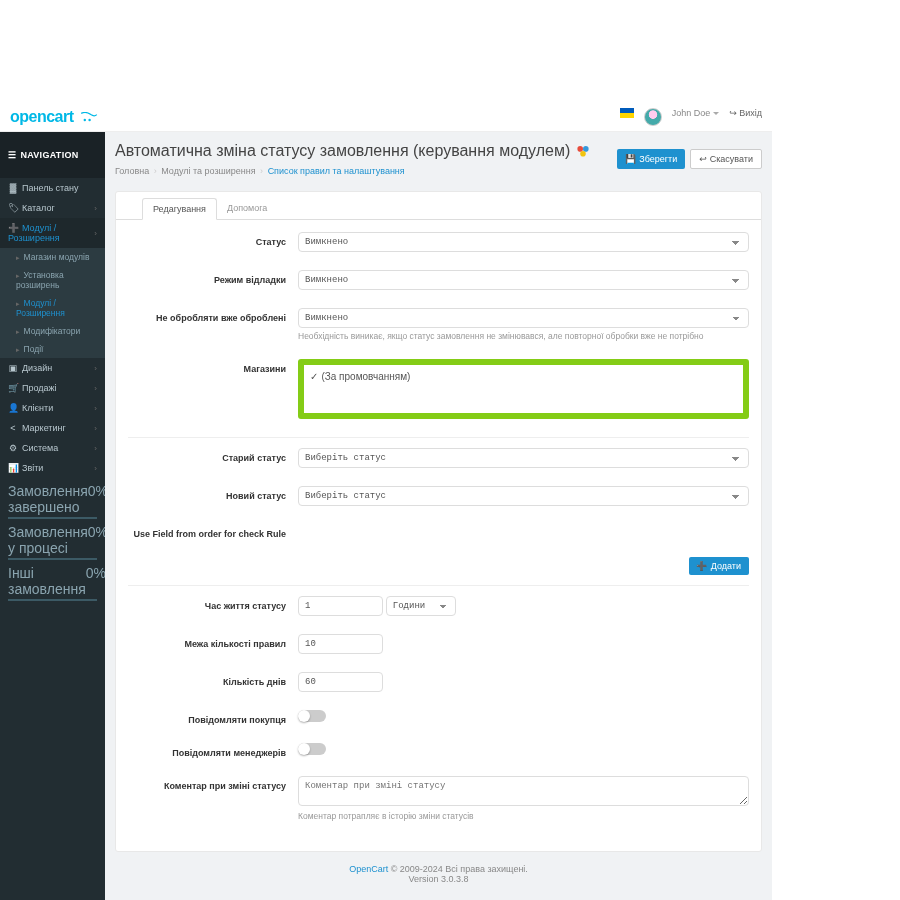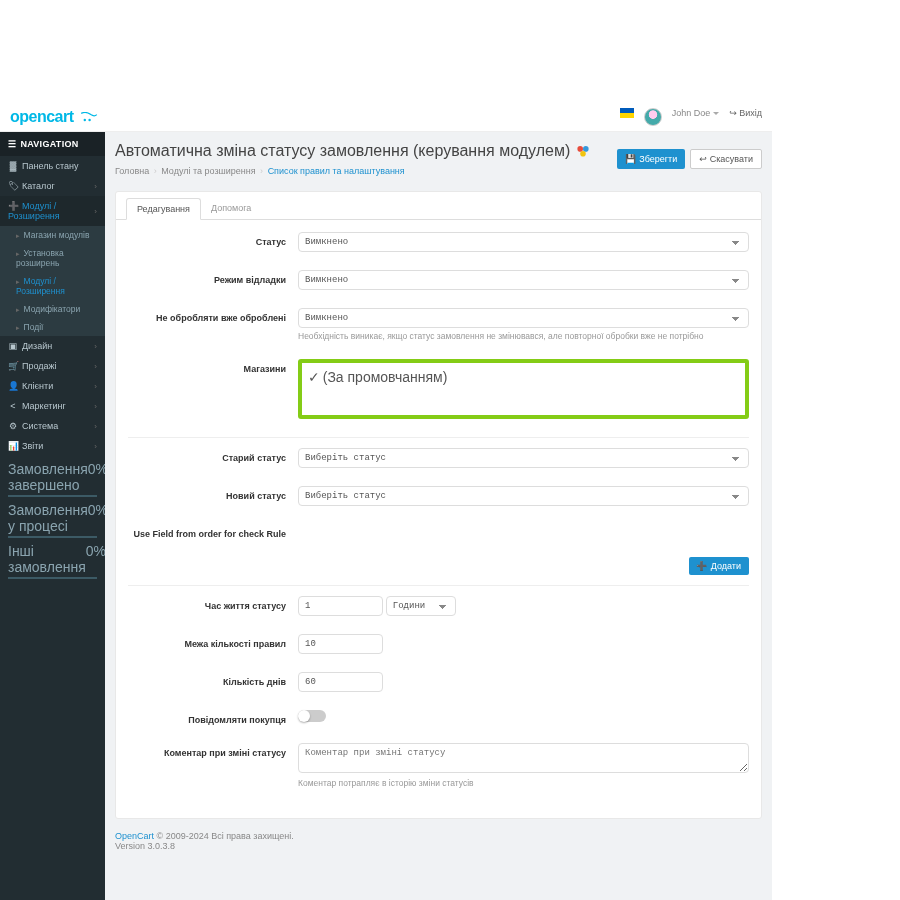--- a/index.html
+++ b/index.html
@@ -8,21 +8,21 @@
 .topbar{position:absolute;top:102px;left:0;right:0;height:30px;background:#fff;border-bottom:1px solid #eee;display:flex;justify-content:space-between;align-items:center;padding:0 10px}
 .logo{font-size:16px;font-weight:700;color:#00b8e6;letter-spacing:-0.5px}
 .logo svg{vertical-align:middle;margin-left:2px}
 .topright{display:flex;align-items:flex-start;gap:10px;font-size:9px;color:#888}
 .flag{width:14px;height:10px;background:linear-gradient(to bottom,#005bbb 50%,#ffd500 50%)}
 .avatar{width:18px;height:18px;border-radius:50%;background:radial-gradient(circle at 50% 35%,#fce 30%,#4aa 35%);border:1px solid #ccc}
 .user{color:#888}
 .caret{display:inline-block;width:0;height:0;border-left:3px solid transparent;border-right:3px solid transparent;border-top:3px solid #aaa;margin-left:3px;vertical-align:middle}
 .logout{color:#666}
 .sidebar{position:absolute;top:132px;left:0;width:105px;background:#222d32;color:#b8c7ce;bottom:0;font-size:9px}
-.navhdr{background:#1a2226;color:#fff;padding:7px 8px;font-size:9px;font-weight:bold;letter-spacing:0.3px}
+.navhdr{background:#1a2226;color:#fff;padding:18px 8px;font-size:9px;font-weight:bold;letter-spacing:0.3px}
 .navhdr::before{content:"\2630";margin-right:4px}
 .nav-item{padding:5px 8px;display:flex;align-items:center;justify-content:space-between;cursor:pointer;color:#b8c7ce}
 .nav-item.active{background:#1e282c;color:#1e91cf}
 .nav-item .ico{width:10px;display:inline-block;margin-right:4px;text-align:center}
 .nav-item .chev{color:#666;font-size:8px}
 .subnav{background:#2c3b41}
 .sub-item{padding:4px 8px 4px 16px;color:#8aa4af;font-size:8.5px;cursor:pointer}
 .sub-item::before{content:"\25B8";margin-right:4px;color:#666;font-size:7px}
 .sub-item.cur{color:#1e91cf}
 .progress-block{padding:5px 8px;font-size:14px;color:#8aa4af}
@@ -35,40 +35,40 @@
 .title-ico{width:14px;height:14px}
 .breadcrumb{font-size:9px;color:#999}
 .breadcrumb .bc{color:#888}
 .breadcrumb .bc.link{color:#1e91cf}
 .breadcrumb .sep{color:#ccc;margin:0 2px}
 .hdr-btns{display:flex;gap:5px}
 .btn{padding:4px 8px;border-radius:2px;font-size:9px;cursor:pointer;border:none;display:inline-flex;align-items:center;gap:3px}
 .btn-primary{background:#1e91cf;color:#fff}
 .btn-default{background:#fff;border:1px solid #ccc;color:#555}
 .panel{background:#fff;border:1px solid #e8e8e8;border-radius:3px}
-.tabs{display:flex;border-bottom:1px solid #ddd;padding:0 10px;padding-top:6px}
+.tabs{display:flex;border-bottom:1px solid #ddd;padding:0 26px;padding-top:6px}
 .tab{padding:5px 10px;font-size:9px;color:#999;cursor:pointer}
 .tab.active{color:#555;border:1px solid #ddd;border-bottom:1px solid #fff;margin-bottom:-1px;border-radius:3px 3px 0 0;background:#fff}
 .form{padding:12px}
 .frow{display:flex;margin-bottom:18px;align-items:flex-start}
 .flabel{width:170px;text-align:right;padding-right:12px;padding-top:5px;font-size:9px;color:#333;font-weight:bold}
 .fcontrol{flex:1}
 .fsel,.finp,.ftxt{width:100%;border:1px solid #ddd;border-radius:4px;padding:4px 6px;font-size:9px;color:#555;background:#fff;font-family:Liberation Mono, monospace}
 .fsel{appearance:none;background-image:linear-gradient(45deg,transparent 50%,#888 50%),linear-gradient(135deg,#888 50%,transparent 50%);background-position:calc(100% - 12px) 8px,calc(100% - 8px) 8px;background-size:4px 4px;background-repeat:no-repeat}
 .finp.short{width:85px}
 .fsel.short{width:70px;display:inline-block}
 .help{font-size:8.5px;color:#999;margin-top:3px}
-.wellbox{border:4px solid #84cc16;border-radius:3px;min-height:60px;padding:6px;font-size:14px;color:#555}
+.wellbox{border:6px solid #84cc16;border-radius:3px;min-height:60px;padding:6px;font-size:10px;color:#555}
 .wellbox .chk::before{content:"\2713";margin-right:3px}
 .hr{border:none;border-top:1px solid #eee;margin:10px 0}
 .switch{width:28px;height:12px;background:#ccc;border-radius:8px;position:relative;cursor:pointer}
 .switch::after{content:"";position:absolute;width:12px;height:12px;background:#fff;border-radius:50%;top:0;left:0;box-shadow:0 1px 2px rgba(0,0,0,0.3)}
 .ftxt{resize:vertical;min-height:22px}
 .add-row{text-align:right;margin:8px 0}
-.footer{font-size:9px;color:#888;padding:12px 0}
+.footer{text-align:center;font-size:9px;color:#888;padding:12px 0}
 .footer a{color:#1e91cf;text-decoration:none}
 </style>
 </head>
 <body>
 
 <div class="screen">
  <div class="topbar">
   <div class="logo">
    <span>opencart</span>
    <svg width="18" height="10" viewBox="0 0 30 16">
@@ -241,20 +241,26 @@
      <div class="flabel">Кількість днів</div>
      <div class="fcontrol"><input class="finp short" value="60" style=""></div>
     </div>
     <div class="frow">
      <div class="flabel">Повідомляти покупця</div>
      <div class="fcontrol">
               <div class="switch"></div>
             </div>
     </div>
     <div class="frow">
+     <div class="flabel">Повідомляти менеджерів</div>
+     <div class="fcontrol">
+              <div class="switch"></div>
+            </div>
+    </div>
+    <div class="frow">
      <div class="flabel">Коментар при зміні статусу</div>
      <div class="fcontrol">
       <textarea class="ftxt" placeholder="Коментар при зміні статусу" style=""></textarea>
       <div class="help">Коментар потрапляє в історію зміни статусів</div>
      </div>
     </div>
    </div>
   </div>
 
   <div class="footer">

